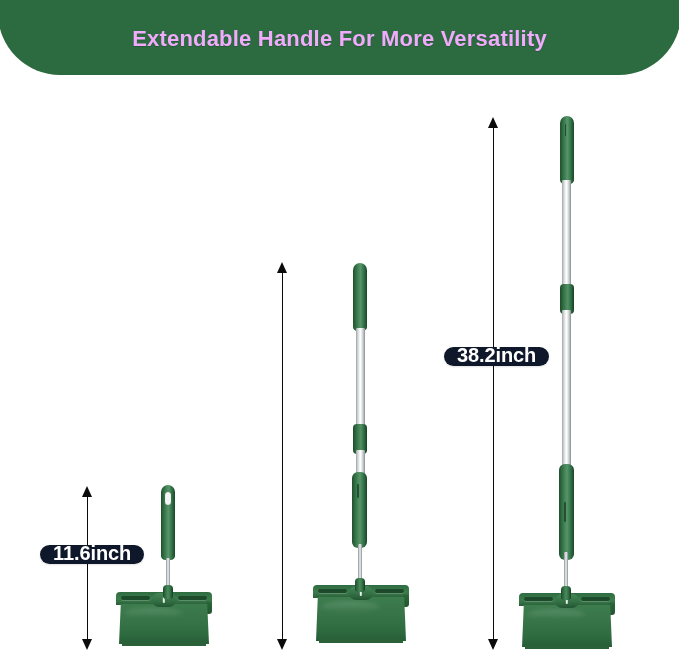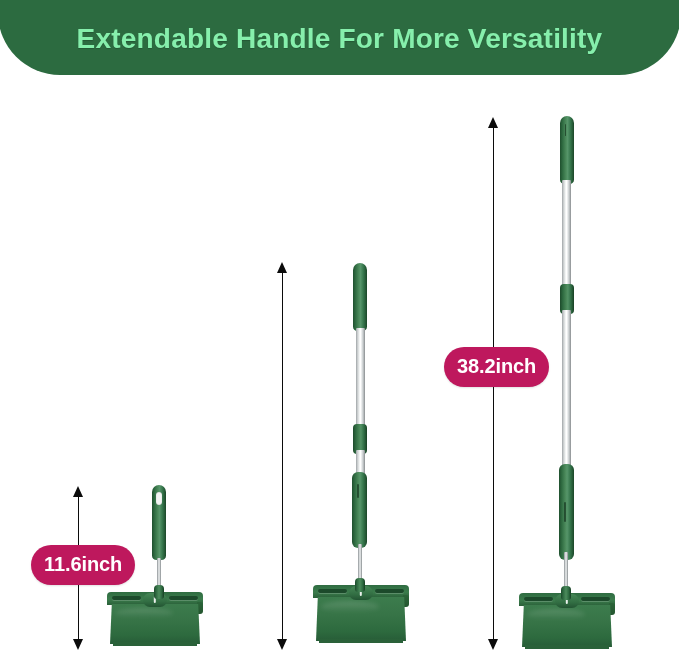--- a/index.html
+++ b/index.html
@@ -22,22 +22,22 @@
     left: -2px; top: -6px;
     width: 683px; height: 81px;
     background: #2c6b40;
     border-bottom-left-radius: 62px;
     border-bottom-right-radius: 62px;
     display: flex;
     align-items: center;
     justify-content: center;
   }
   #banner-title {
-    color: #86efac;
-    font-size: 28px;
+    color: #f0abfc;
+    font-size: 22px;
     font-weight: bold;
     letter-spacing: 0.2px;
     line-height: 1;
     padding-top: 8px;
     white-space: nowrap;
     text-shadow: 0 1px 1px rgba(0,0,0,0.18);
   }
 
   
   #stage {
@@ -70,30 +70,30 @@
     border-bottom: 11px solid #0b0b0b;
   }
   .dim-arrow .head.down {
     bottom: 0;
     border-top: 11px solid #0b0b0b;
   }
 
   
   .size-pill {
     position: absolute;
-    background: #be185d;
+    background: #0f172a;
     color: #ffffff;
     border-radius: 999px;
     font-size: 20px;
     font-weight: bold;
     letter-spacing: -0.1px;
     display: flex;
     align-items: center;
     justify-content: center;
-    height: 40px;
+    height: 19px;
     padding: 0 13px 2px 13px;
     white-space: nowrap;
     box-shadow: 0 1px 2px rgba(0,0,0,0.12);
     z-index: 6;
   }
 
   
   .mop { position: absolute; }
 
   
@@ -211,21 +211,21 @@
 </style>
 </head>
 <body>
 
 <div id="header-banner">
   <div id="banner-title">Extendable Handle For More Versatility</div>
 </div>
 
 <div id="stage">
 
-  <div class="mop" style="left:7px; top:0; width:260px; height:656px;">
+  <div class="mop" style="left:16px; top:0; width:260px; height:656px;">
 
     <div class="grip top-cap" style="left:145px; top:485px; width:13.5px; height:75px;">
       <div class="hole" style="top:7px; width:6px; height:13px;"></div>
     </div>
 
     <div class="rod" style="left:149.5px; top:558px; width:4px; height:40px;"></div>
 
     <div class="pivot" style="left:146.5px; top:585px; width:10px; height:14px;"></div>
 
     <div class="head-group" style="left:100px; top:592px; width:96px; height:56px;">

